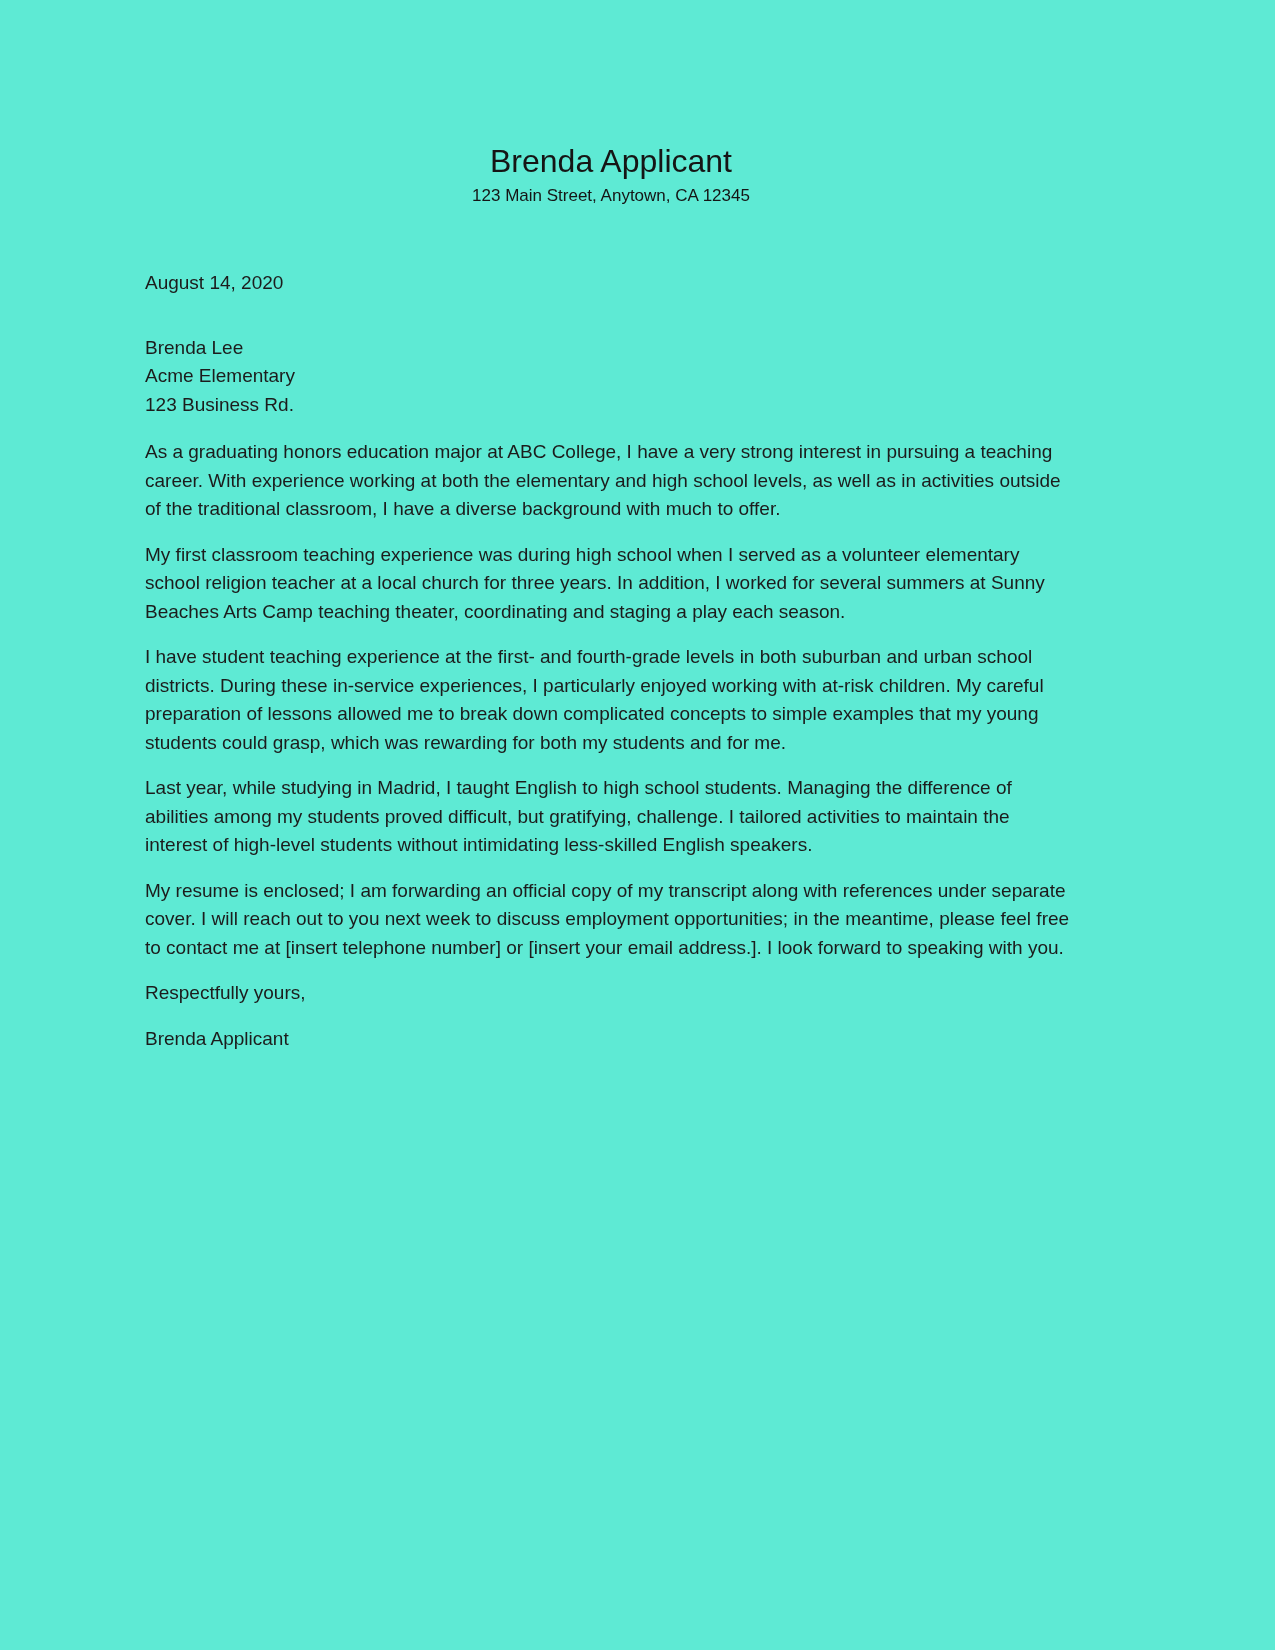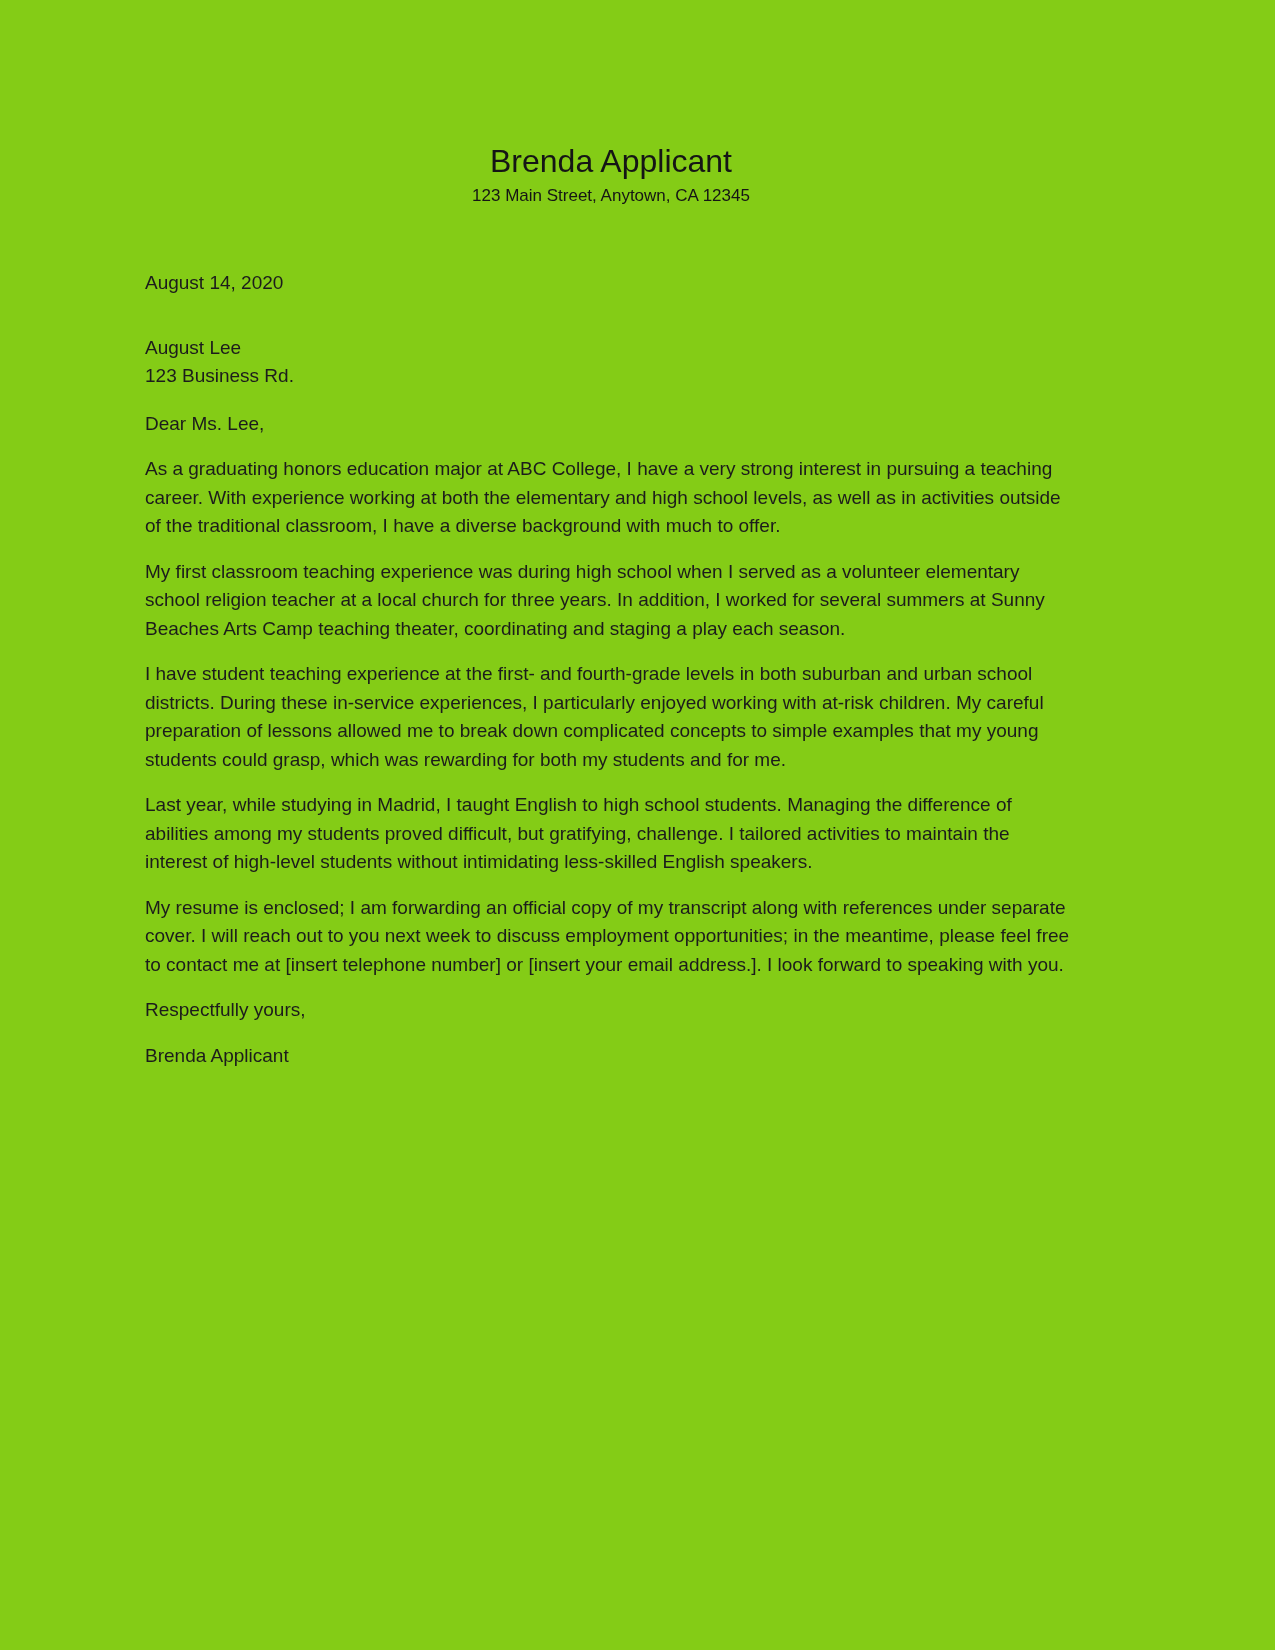--- a/index.html
+++ b/index.html
@@ -4,21 +4,21 @@
 <style>
   html, body {
     margin: 0;
     padding: 0;
     background: #ffffff;
   }
   .page {
     position: relative;
     width: 1275px;
     height: 1650px;
-    background: #84cc16;
+    background: #5eead4;
     box-sizing: border-box;
     padding: 140px 198px 0 145px;
     font-family: "Liberation Sans", sans-serif;
     color: #1c1c1c;
     overflow: hidden;
   }
   .content {
     width: 932px;
   }
   .letter-header {
@@ -62,25 +62,25 @@
     <header class="letter-header">
       <div class="sender-name">Brenda Applicant</div>
       <div class="sender-address">123 Main Street, Anytown, CA 12345</div>
     </header>
 
     <main class="body-text">
 
       <p class="date-line">August 14, 2020</p>
 
       <div class="recipient-block">
-        <div class="line">August Lee</div>
+        <div class="line">Brenda Lee</div>
+        <div class="line">Acme Elementary</div>
         <div class="line">123 Business Rd.</div>
       </div>
 
-      <p>Dear Ms. Lee,</p>
 
       <p>As a graduating honors education major at ABC College, I have a very strong interest in pursuing a teaching career. With experience working at both the elementary and high school levels, as well as in activities outside of the traditional classroom, I have a diverse background with much to offer.</p>
       <p>My first classroom teaching experience was during high school when I served as a volunteer elementary school religion teacher at a local church for three years. In addition, I worked for several summers at Sunny Beaches Arts Camp teaching theater, coordinating and staging a play each season.</p>
       <p>I have student teaching experience at the first- and fourth-grade levels in both suburban and urban school districts. During these in-service experiences, I particularly enjoyed working with at-risk children. My careful preparation of lessons allowed me to break down complicated concepts to simple examples that my young students could grasp, which was rewarding for both my students and for me.</p>
       <p>Last year, while studying in Madrid, I taught English to high school students. Managing the difference of abilities among my students proved difficult, but gratifying, challenge. I tailored activities to maintain the interest of high-level students without intimidating less-skilled English speakers.</p>
       <p>My resume is enclosed; I am forwarding an official copy of my transcript along with references under separate cover. I will reach out to you next week to discuss employment opportunities; in the meantime, please feel free to contact me at [insert telephone number] or [insert your email address.]. I look forward to speaking with you.</p>
 
       <p>Respectfully yours,</p>
 
 

